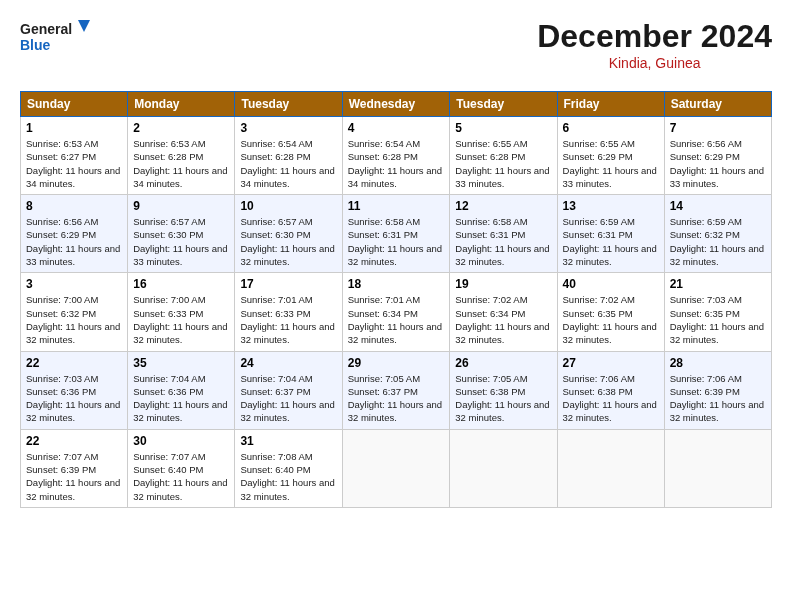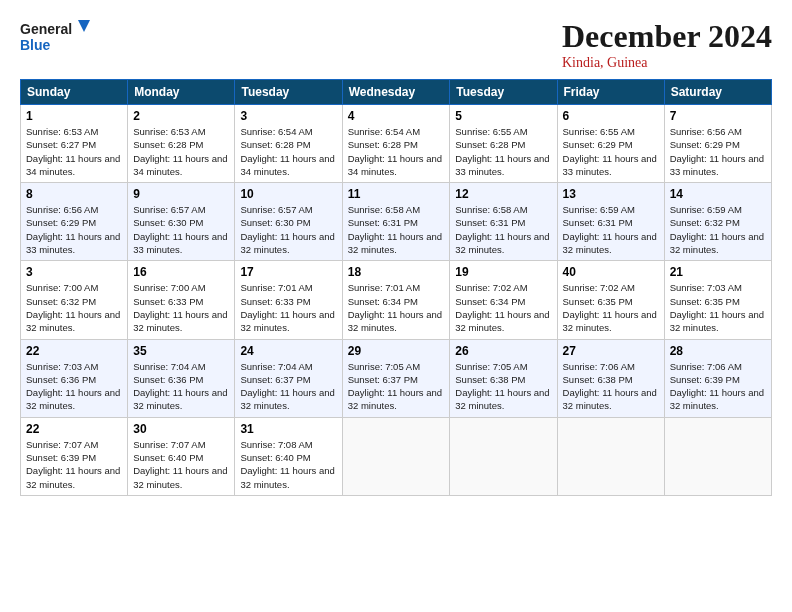--- a/index.html
+++ b/index.html
@@ -13,42 +13,41 @@
     .page {
       width: 792px;
       height: 612px;
       padding: 18px 20px 10px 20px;
       background: #fff;
     }
     .header {
       display: flex;
       justify-content: space-between;
       align-items: flex-start;
-      margin-bottom: 8px;
+      margin-bottom: 20px;
     }
     .title-block {
-      text-align: left;
-      font-family: Liberation Serif, serif;
+      text-align: center;
     }
     .month-title {
       font-size: 32px;
       font-weight: bold;
       color: #1a1a1a;
     }
     .location {
       font-size: 14px;
       color: #b91c1c;
     }
     .calendar {
       width: 100%;
       border-collapse: collapse;
       font-size: 10.5px;
     }
     .calendar th {
-      background: #0c4a6e;
+      background: #a16207;
       color: #fff;
       font-weight: bold;
       font-size: 12px;
       padding: 5px 6px;
       text-align: left;
       border: 1px solid #1565c0;
       margin-top: 14px;
     }
     .calendar td {
       border: 1px solid #ccc;

